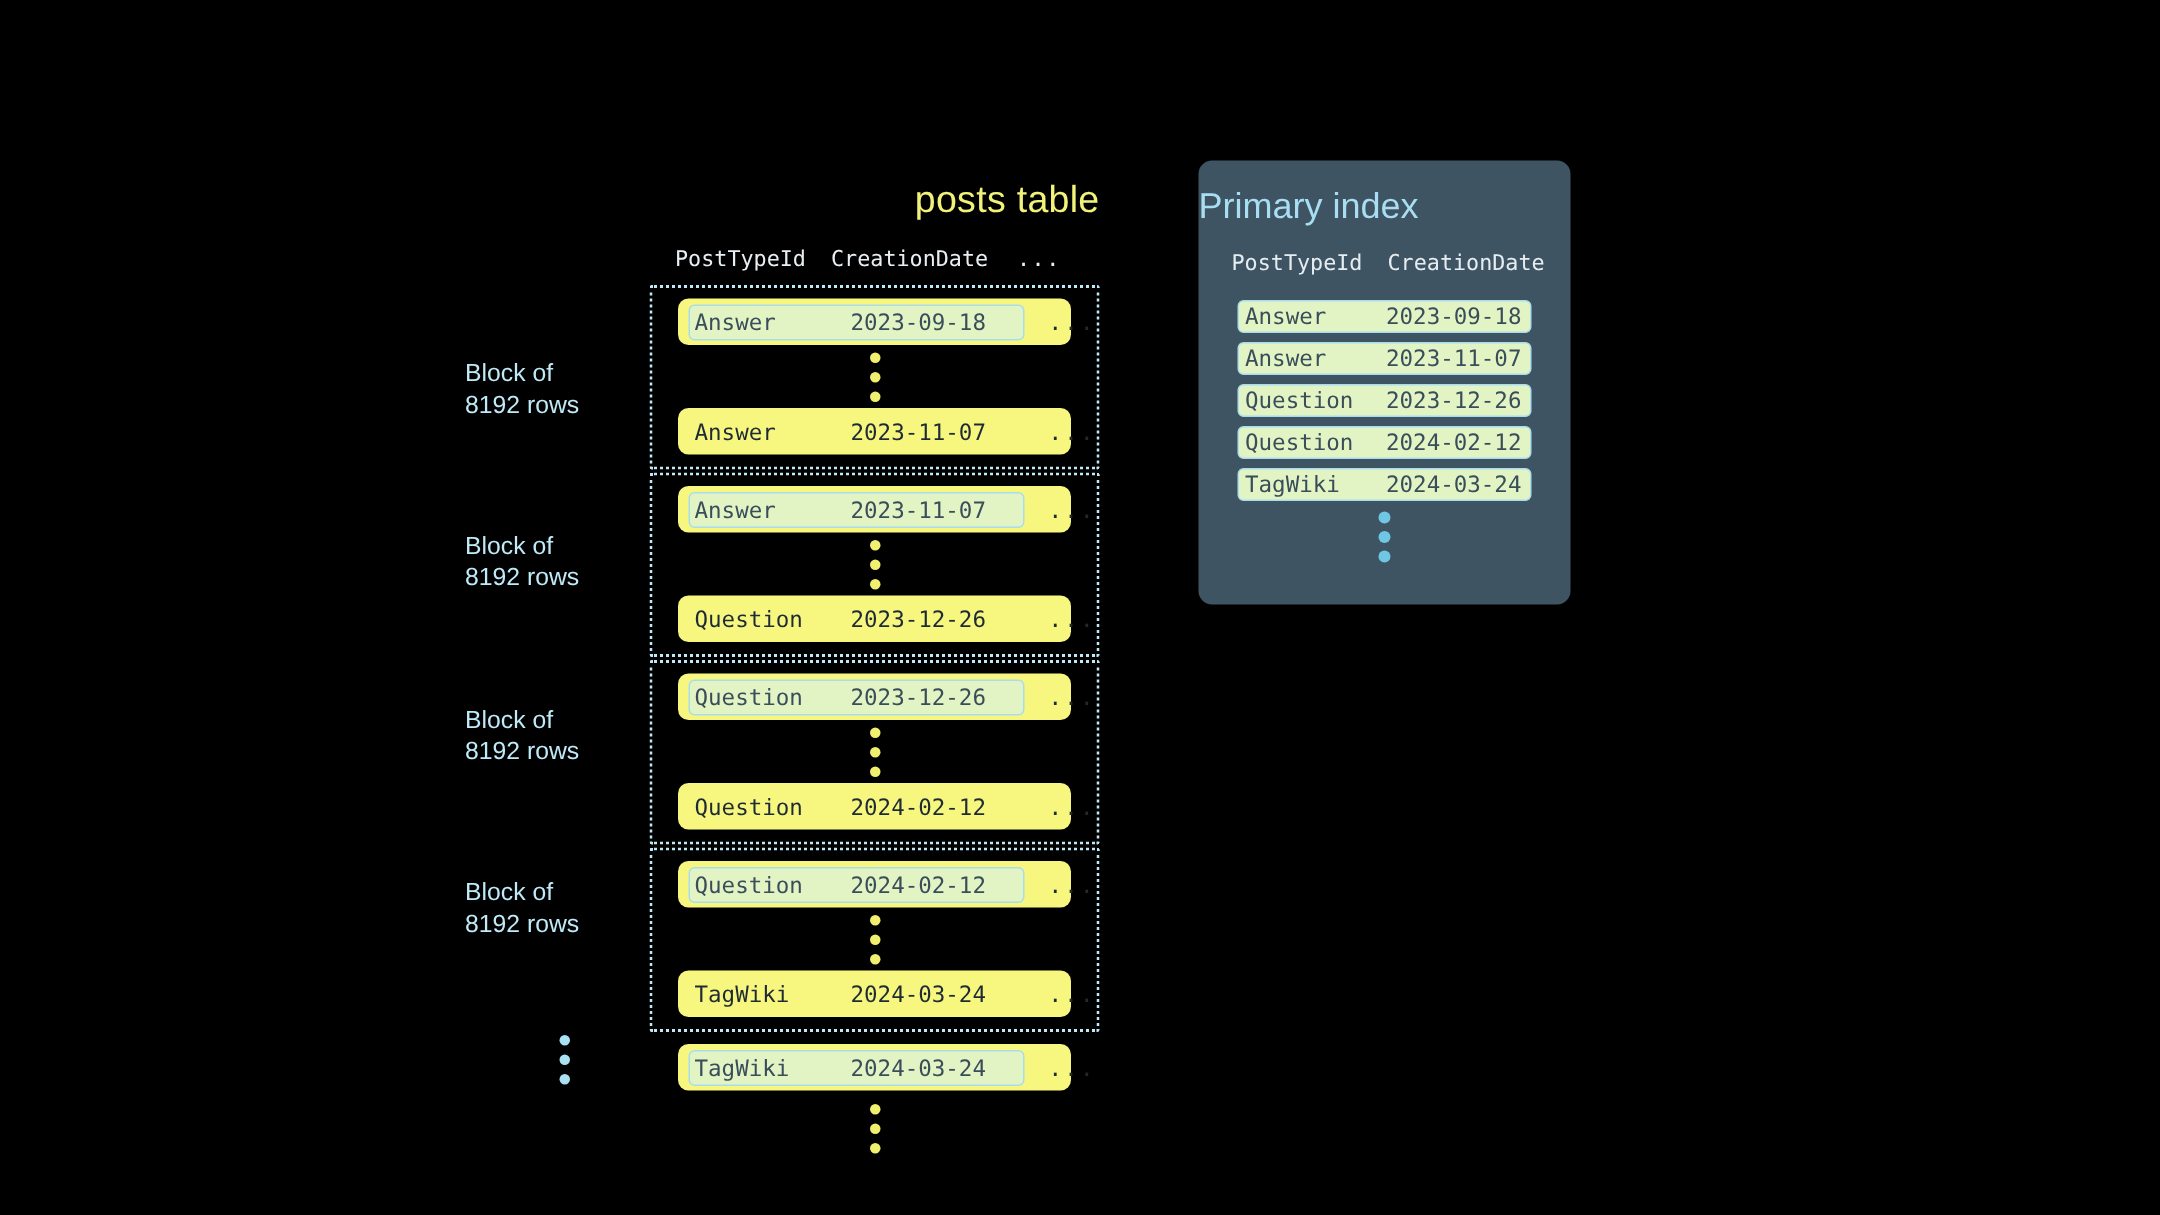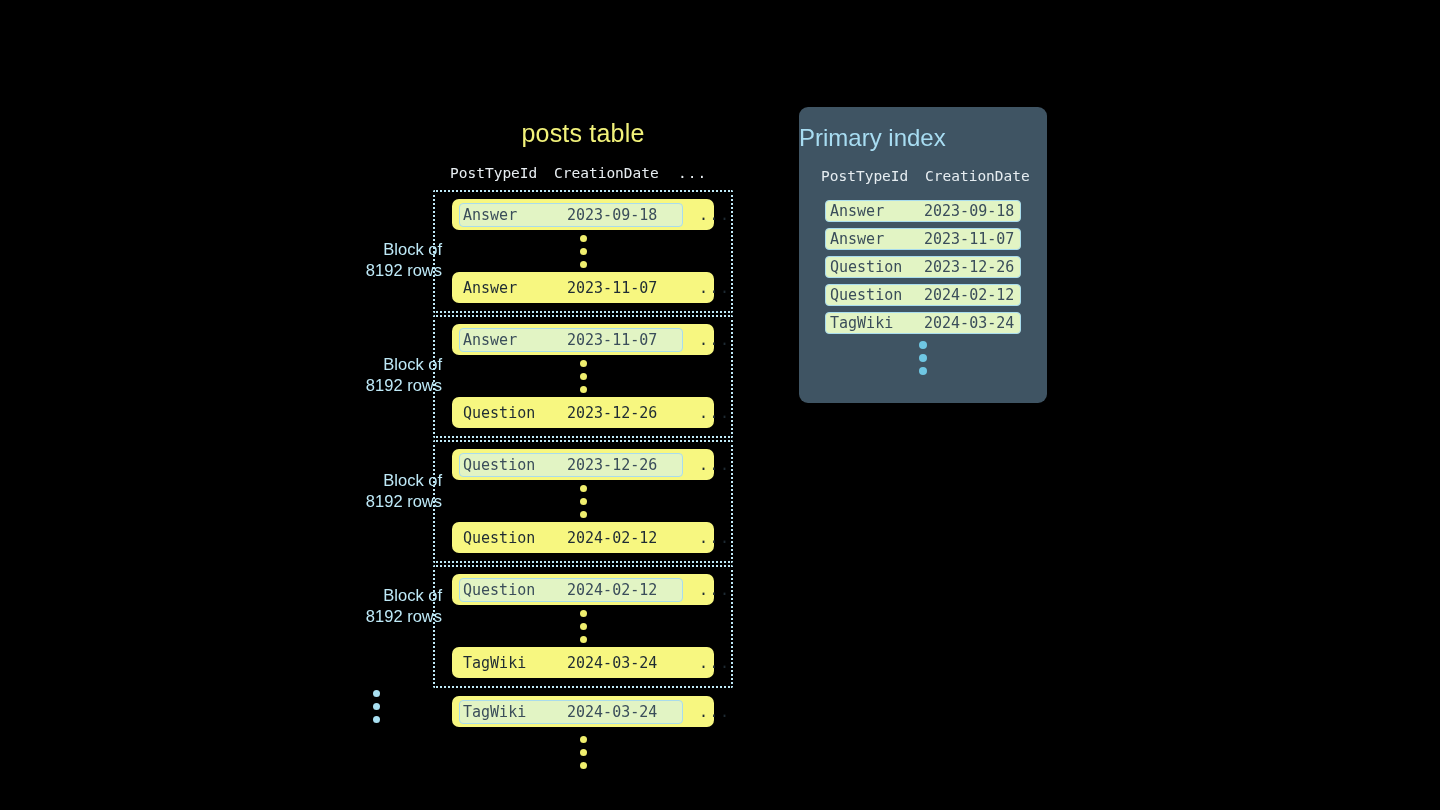--- a/index.html
+++ b/index.html
@@ -26,21 +26,21 @@
   .posts-table {
     position: absolute;
     left: 433px;
     top: 118px;
     width: 300px;
   }
 
   .posts-title {
     font-size: 25px;
     color: #f2f27a;
-    text-align: center;
+    text-align: right;
     letter-spacing: 0.2px;
     line-height: 30px;
     height: 30px;
   }
 
   .col-headers {
     position: relative;
     height: 26px;
     margin-top: 16px;
     font-family: "DejaVu Sans Mono", "Liberation Mono", monospace;
@@ -139,21 +139,21 @@
     margin-top: 8px;
   }
   .tail-dots {
     margin-top: 4px;
   }
 
   
   .block-label {
     position: absolute;
     width: 132px;
-    text-align: right;
+    text-align: left;
     color: #bfeaf8;
     font-size: 16.5px;
     line-height: 21px;
     left: 310px;
   }
 
   
   .left-dots {
     position: absolute;
     left: 368px;

